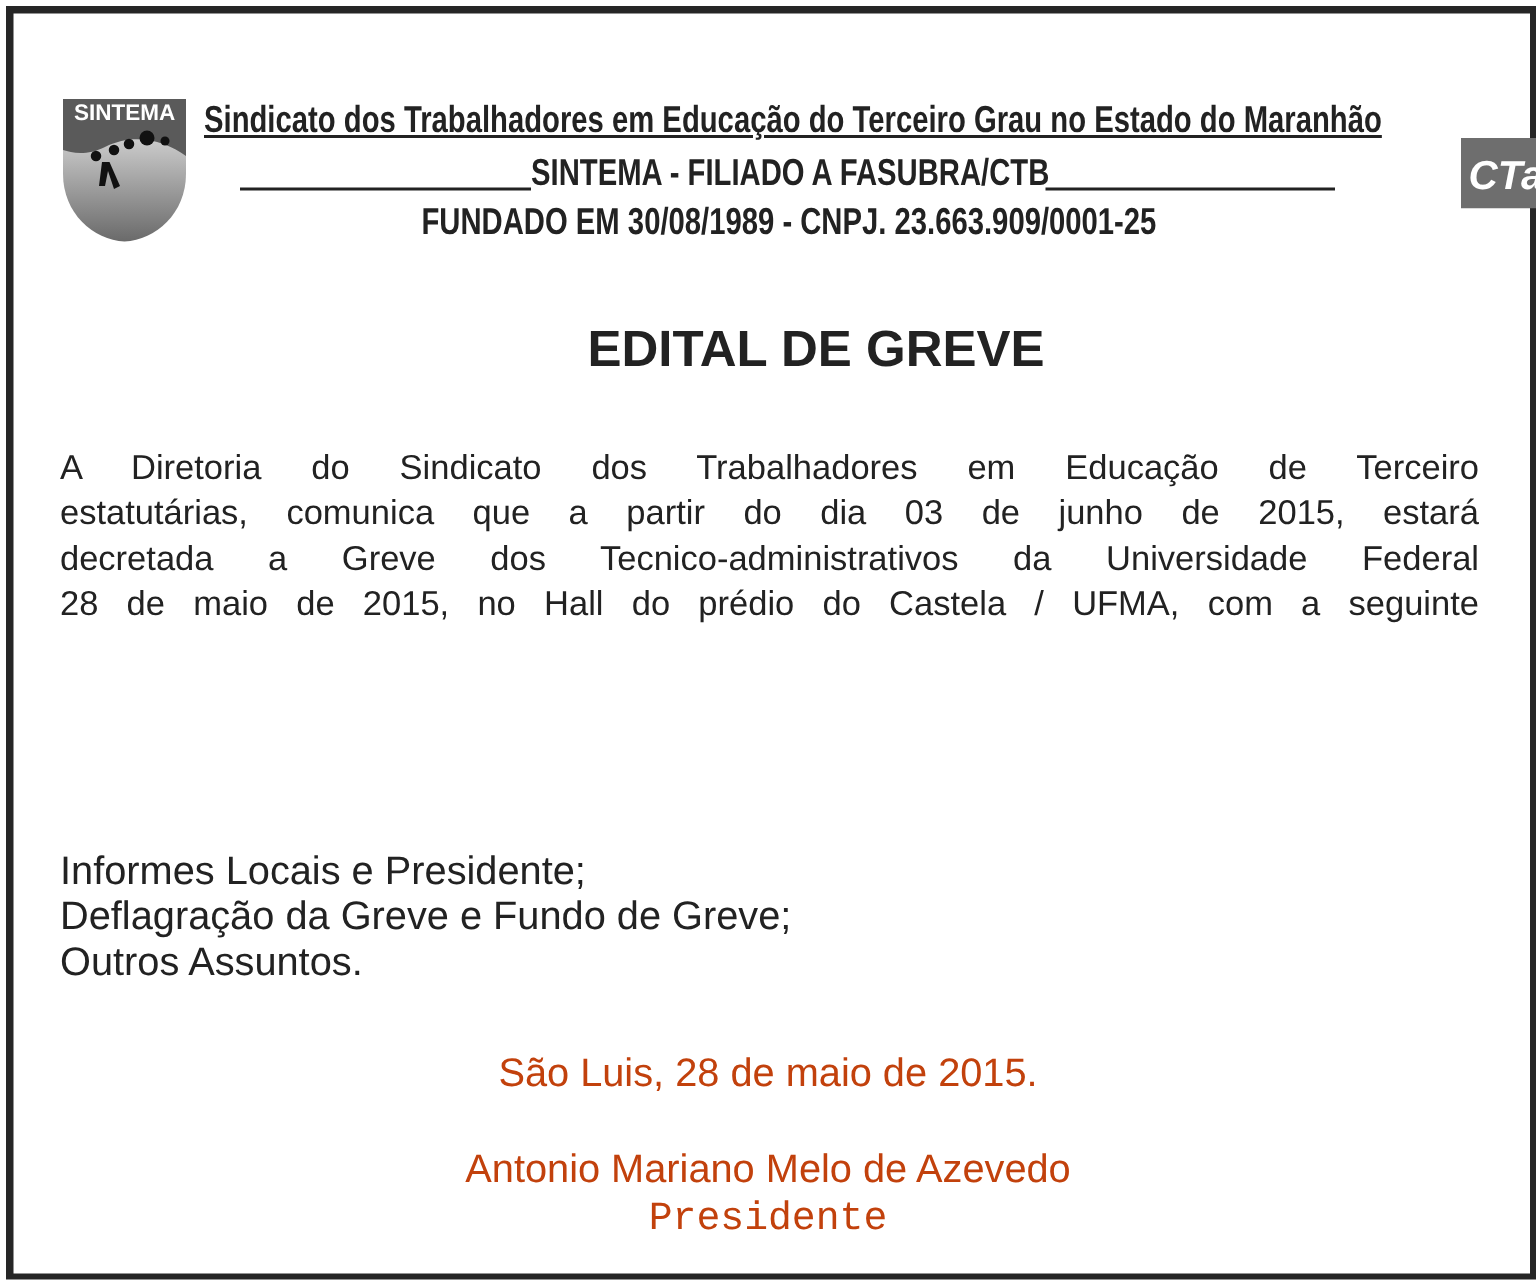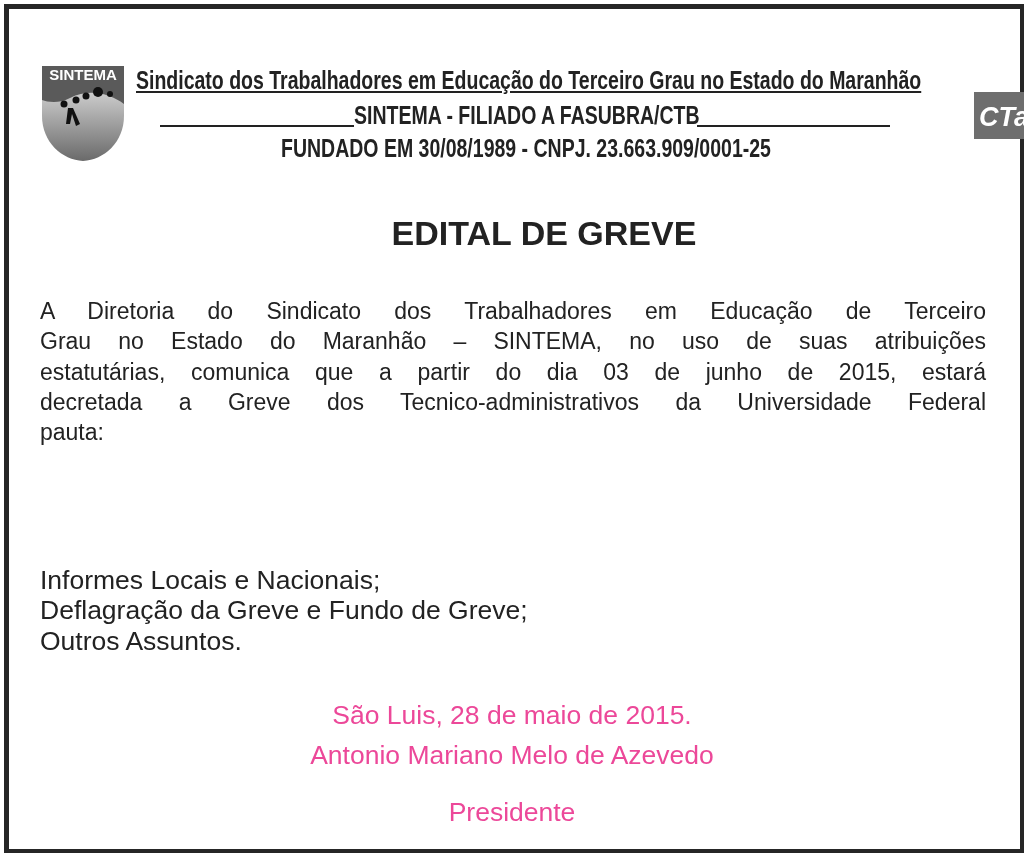--- a/index.html
+++ b/index.html
@@ -11,21 +11,21 @@
   .logo-cta { position:absolute; left:926px; top:92px; width:60px; height:47px;margin-left:48px; }
   .h1 { left:136px; top:66px; font-size:25px; transform:scaleX(0.78); text-decoration:underline; text-underline-offset:2px; font-weight:bold; }
   .h2 { left:160px; top:101px; font-size:25px; transform:scaleX(0.78); font-weight:bold; }
   .rule { position:absolute; height:2px; background:#222; }
   .h3 { left:281px; top:134px; font-size:25px; transform:scaleX(0.78); font-weight:bold; }
   .title { position:absolute; left:0; width:1024px; top:214px; text-align:center; font-size:34px; font-weight:bold; color:#222;margin-left:32px; }
   .para { position:absolute; left:40px; width:946px; top:296px; font-size:23px; line-height:30.3px; text-align:justify; text-align-last:left; color:#222; }
   .para .ln { display:block; text-align:justify; text-align-last:justify; }
   .para .ln.last { text-align-last:left; }
   .list { position:absolute; left:40px; top:565px; font-size:26.5px; line-height:30.3px; color:#222; }
-  .center { position:absolute; left:0; width:1024px; text-align:center; font-size:26.5px; color:#ec4899; }
+  .center { position:absolute; left:0; width:1024px; text-align:center; font-size:26.5px; color:#c2410c; }
 </style>
 </head>
 <body>
 
 <div class="frame"></div>
 
 <div class="logo-sintema">
   <svg width="86" height="98" viewBox="0 0 86 98">
     <defs>
       <linearGradient id="lg" x1="0" y1="0" x2="0" y2="1">
@@ -55,27 +55,26 @@
   <svg width="62" height="47" viewBox="0 0 62 47">
     <rect x="0" y="0" width="60" height="47" fill="#6e6e6e"></rect>
     <text x="30" y="34" text-anchor="middle" font-family="Liberation Sans, sans-serif" font-weight="bold" font-style="italic" font-size="27" fill="#fff">CTa</text>
   </svg>
 </div>
 
 <div class="title">EDITAL DE GREVE</div>
 
 <div class="para">
   <span class="ln">A Diretoria do Sindicato dos Trabalhadores em Educação de Terceiro</span>
-  <span class="ln">Grau no Estado do Maranhão – SINTEMA, no uso de suas atribuições</span>
   <span class="ln">estatutárias, comunica que a partir do dia 03 de junho de 2015, estará</span>
   <span class="ln">decretada a Greve dos Tecnico-administrativos da Universidade Federal</span>
-  <span class="ln last">pauta:</span>
+  <span class="ln">28 de maio de 2015, no Hall do prédio do Castela / UFMA, com a seguinte</span>
 </div>
 
 <div class="list">
-  <div>Informes Locais e Nacionais;</div>
+  <div>Informes Locais e Presidente;</div>
   <div>Deflagração da Greve e Fundo de Greve;</div>
   <div>Outros Assuntos.</div>
 </div>
 
 <div class="center" style="top:700px;">São Luis, 28 de maio de 2015.</div>
-<div class="center" style="top:740px;">Antonio Mariano Melo de Azevedo</div>
-<div class="center" style="top:797px;">Presidente</div>
+<div class="center" style="top:764px;">Antonio Mariano Melo de Azevedo</div>
+<div class="center" style="top:797px;font-family:Liberation Mono, monospace;">Presidente</div>
 
 </body></html>

